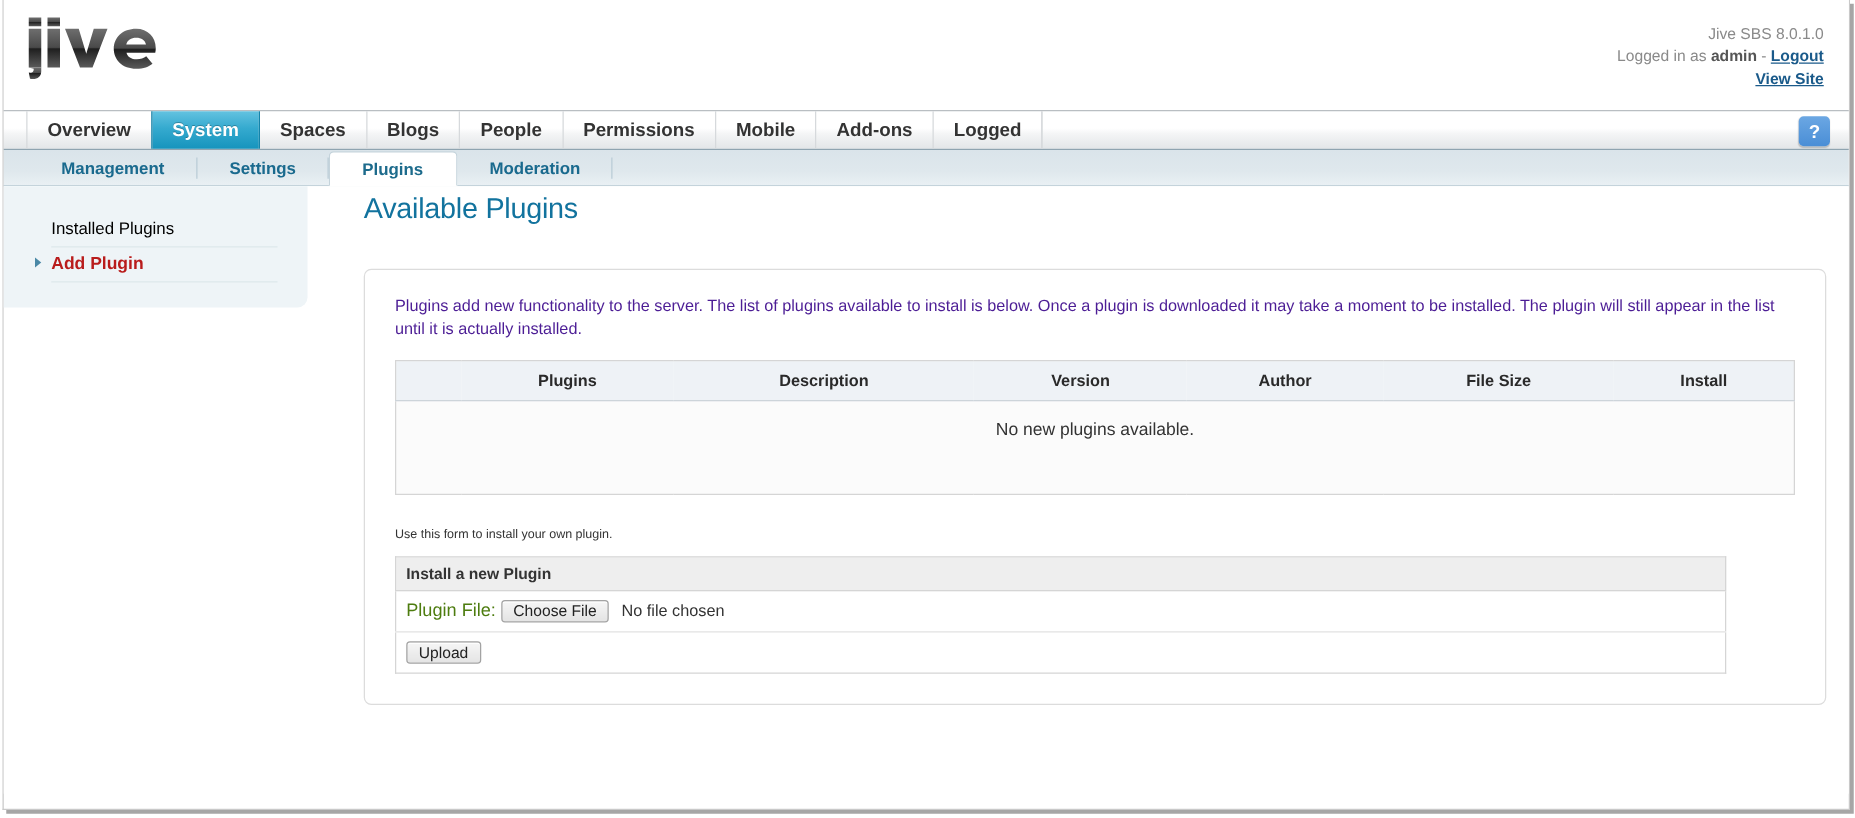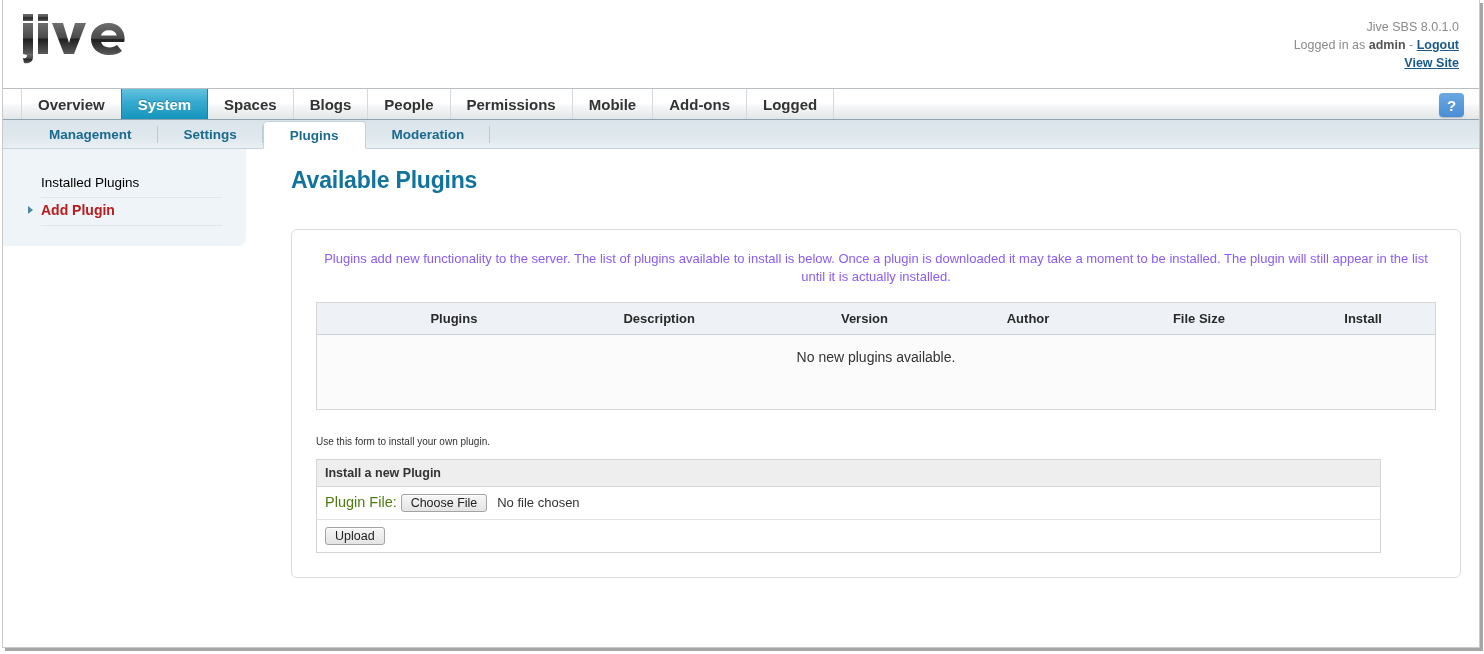--- a/index.html
+++ b/index.html
@@ -204,40 +204,39 @@
   }
 
   
   .content {
     position: absolute;
     left: 268px;
     top: 0;
     right: 18px;
   }
   .page-title {
-    margin: 18px 0 0 20px;
+    margin: 4px 0 0 20px;
     font-size: 23px;
-    font-weight: bold;
+    font-weight: normal;
     color: #12739e;
     letter-spacing: -0.2px;
   }
   .panel {
     margin: 35px 0 0 20px;
     border: 1px solid #dcdcdc;
     border-radius: 6px;
     background: #ffffff;
     padding: 20px 24px 24px 24px;
     box-sizing: border-box;
   }
   .intro {
     font-size: 13px;
-    color: #8b5cf6;
+    color: #4c1d95;
     line-height: 18px;
     margin: 0 0 16px 0;
-    text-align: center;
   }
 
   
   .plugin-table {
     width: 100%;
     border: 1px solid #d5d5d5;
     border-collapse: collapse;
     background: #fbfbfb;
     margin-bottom: 26px;
   }

